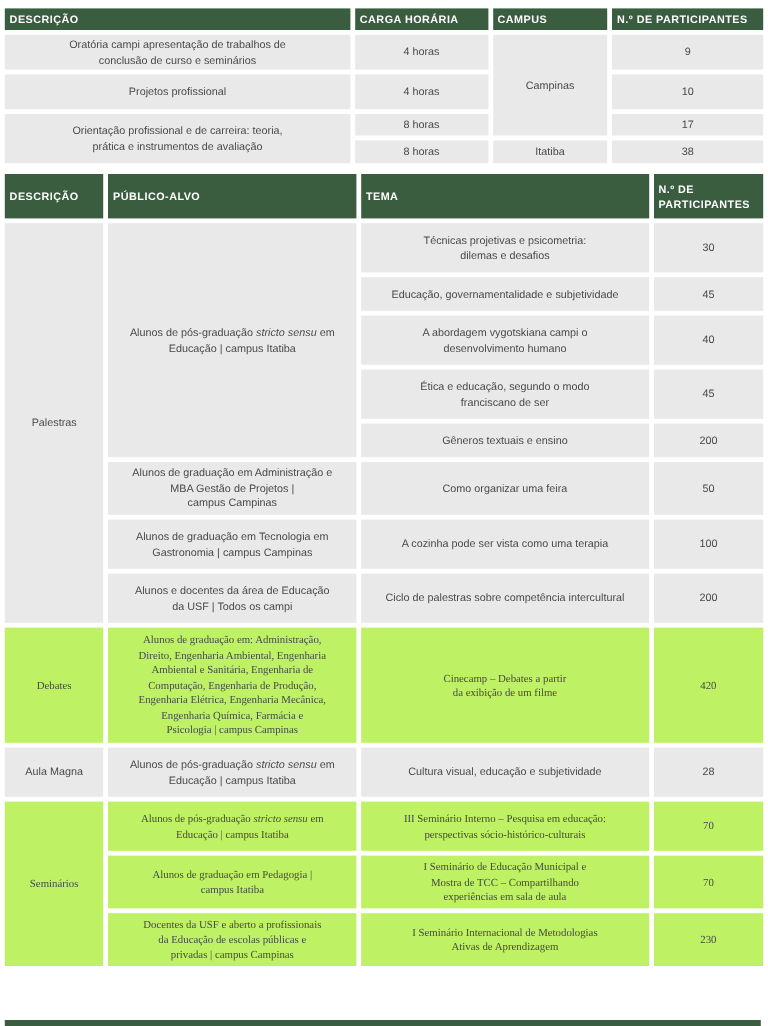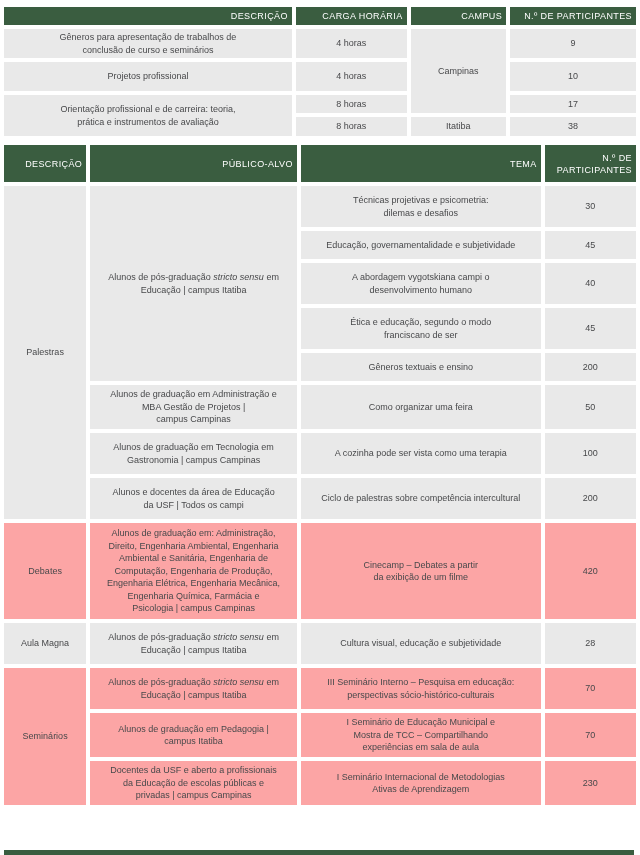--- a/index.html
+++ b/index.html
@@ -18,39 +18,39 @@
     table-layout: fixed;
     width: 640px;
   }
   #table1 { margin-top: 3px; }
   #table2 { margin-top: 1px; }
 
   th {
     background: #3a5d40;
     color: #ffffff;
     font-size: 9px;
-    font-weight: normal;
+    font-weight: bold;
     letter-spacing: 0.4px;
-    text-align: right;
+    text-align: left;
     vertical-align: middle;
     line-height: 12px;
     white-space: pre-line;
     padding: 2px 4px;
   }
   td {
     font-size: 9px;
     color: #48494b;
     text-align: center;
     vertical-align: middle;
     line-height: 12.5px;
     white-space: pre-line;
     padding: 2px 6px;
   }
   td.light { background: #e9e9e9; }
-  td.dark  { background: #fca5a5; }
+  td.dark  { background: #bef264; font-family: Liberation Serif, serif; }
 
   tr.h18 { height: 18px; }
   tr.h19 { height: 19px; }
   tr.h28 { height: 28px; }
   tr.h29 { height: 29px; }
   tr.h37 { height: 37px; }
   tr.h41 { height: 41px; }
   tr.h54 { height: 44px; }
   tr.h96 { height: 96px; }
 
@@ -80,21 +80,21 @@
     <thead>
       <tr class="h18">
         <th>DESCRIÇÃO</th>
         <th>CARGA HORÁRIA</th>
         <th>CAMPUS</th>
         <th>N.º DE PARTICIPANTES</th>
       </tr>
     </thead>
     <tbody>
       <tr class="h28">
-        <td class="light">Gêneros para apresentação de trabalhos de
+        <td class="light">Oratória campi apresentação de trabalhos de
 conclusão de curso e seminários</td>
         <td class="light">4 horas</td>
         <td class="light" rowspan="3">Campinas</td>
         <td class="light">9</td>
       </tr>
       <tr class="h29">
         <td class="light">Projetos profissional</td>
         <td class="light">4 horas</td>
         <td class="light">10</td>
       </tr>

